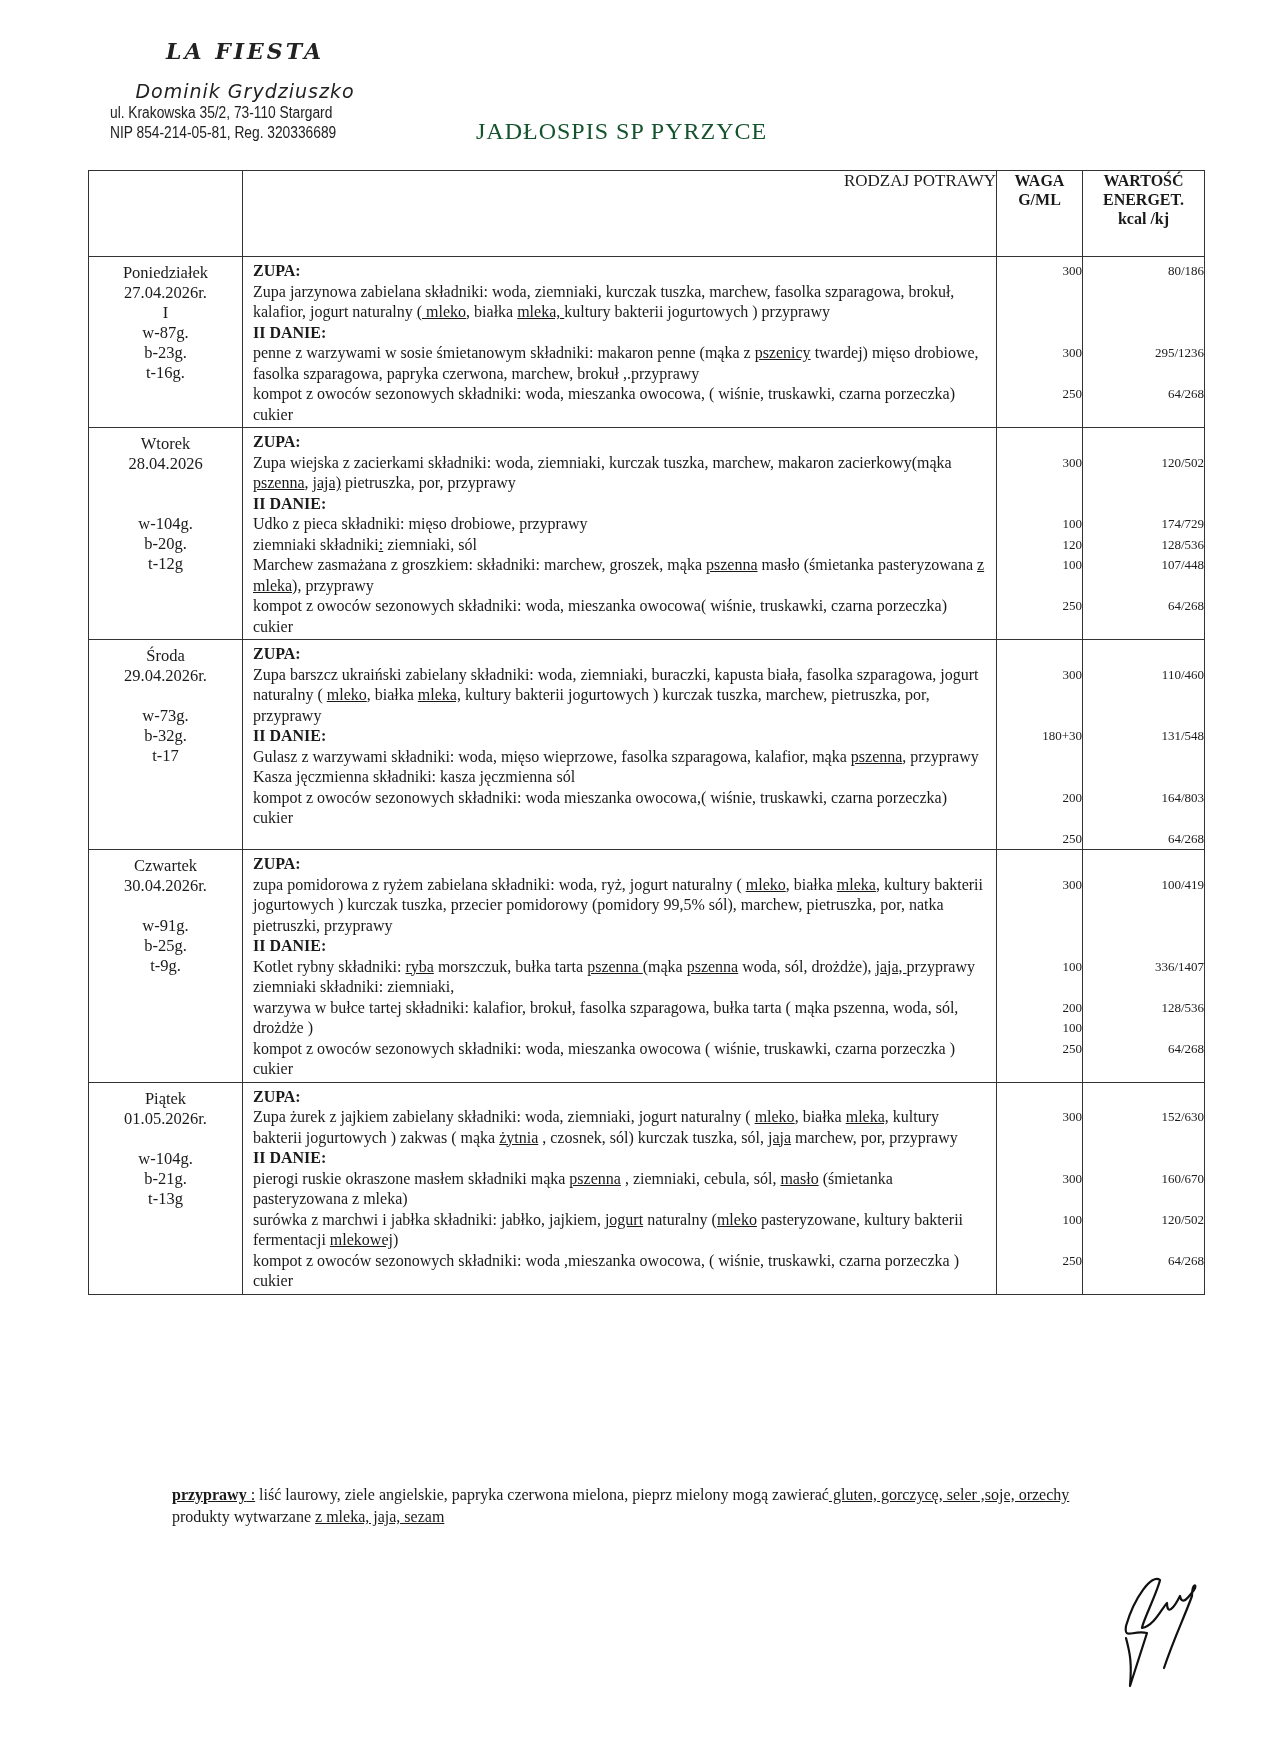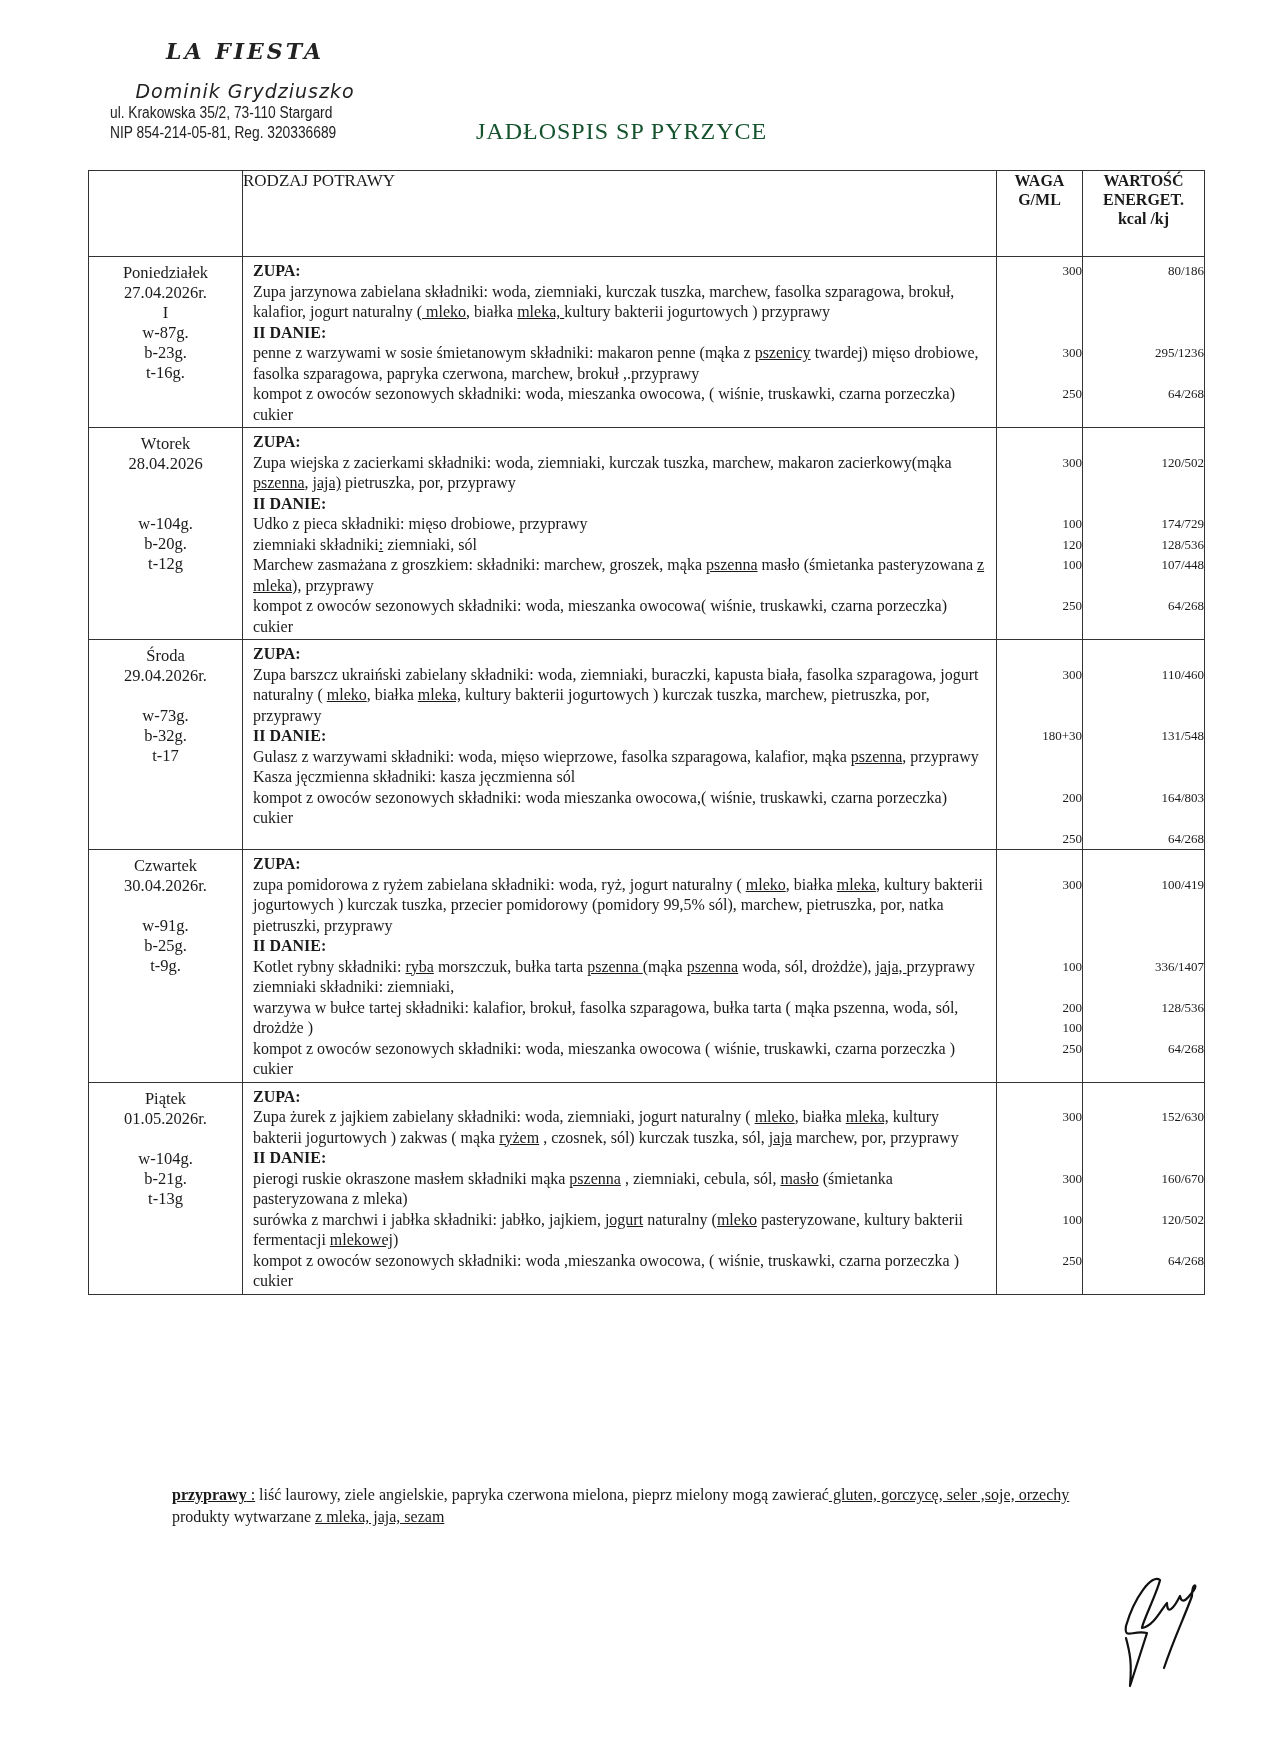--- a/index.html
+++ b/index.html
@@ -7,21 +7,21 @@
   .stamp { position: absolute; left: 110px; top: 38px; width: 270px; text-align: center; }
   .stamp .brand { font-family: "DejaVu Serif", serif; font-weight: bold; font-style: italic; font-size: 22px; letter-spacing: 3px; color: #222; }
   .stamp .owner { font-family: "DejaVu Sans", sans-serif; font-style: italic; font-size: 19px; letter-spacing: 1px; margin-top: 16px; color: #222; }
   .stamp .line { font-family: "Liberation Sans", sans-serif; font-size: 16px; transform: scaleX(0.86); transform-origin: left center; text-align: left; white-space: nowrap; margin-top: 2px; color: #222; }
   .doc-title { position: absolute; left: 476px; top: 118px; font-family: "Liberation Serif", serif; font-size: 24px; letter-spacing: 1px; color: #14532d; }
 
   table.menu { position: absolute; left: 88px; top: 170px; width: 1116px; border-collapse: collapse; table-layout: fixed; }
   table.menu td, table.menu th { border: 1.3px solid #333; vertical-align: top; padding: 0; }
   col.c-day { width: 154px; } col.c-dish { width: 754px; } col.c-w { width: 86px; } col.c-e { width: 122px; }
   th { font-weight: normal; font-size: 17px; }
-  th.h-dish { text-align: left; padding-top: 8px; height: 85px; }
+  th.h-dish { text-align: right; padding-top: 8px; height: 85px; }
   th.h-w, th.h-e { text-align: center; font-weight: bold; font-size: 16px; padding-top: 4px; line-height: 19px; }
   td.day { text-align: center; font-size: 16.5px; line-height: 20px; padding-top: 6px !important; }
   td.day .sp { height: 20px; }
   td.dish { font-size: 16px; line-height: 20.5px; padding: 4px 8px 2px 10px !important; }
   td.dish .sec { font-weight: bold; display: block; }
   td.dish .item { display: block; }
   td.dish b { font-weight: normal; }
   td.dish u { text-decoration: underline; margin-top: 32px; }
   td.num { text-align: right; font-size: 13px; line-height: 20.5px; padding-top: 4px !important; }
   td.num .r { display: block; }
@@ -233,21 +233,21 @@
         <td class="day">
           <div>Piątek</div>
           <div>01.05.2026r.</div>
           <div class="sp"></div>
           <div>w-104g.</div>
           <div>b-21g.</div>
           <div>t-13g</div>
         </td>
         <td class="dish">
           <span class="sec">ZUPA:</span>
-          <span class="item"><b>Zupa żurek z jajkiem zabielany</b><span> składniki: woda, ziemniaki, jogurt naturalny ( </span><u>mleko</u><span>, białka </span><u>mleka,</u><span> kultury bakterii jogurtowych ) zakwas ( mąka </span><u>ryżem</u><span> , czosnek, sól) kurczak tuszka,  sól, </span><u>jaja</u><span> marchew, por,  przyprawy</span></span>
+          <span class="item"><b>Zupa żurek z jajkiem zabielany</b><span> składniki: woda, ziemniaki, jogurt naturalny ( </span><u>mleko</u><span>, białka </span><u>mleka,</u><span> kultury bakterii jogurtowych ) zakwas ( mąka </span><u>żytnia</u><span> , czosnek, sól) kurczak tuszka,  sól, </span><u>jaja</u><span> marchew, por,  przyprawy</span></span>
           <span class="sec">II DANIE:</span>
           <span class="item"><b>pierogi ruskie okraszone masłem</b><span>  składniki mąka </span><u>pszenna</u><span> , ziemniaki,  cebula, sól, </span><u>masło</u><span> (śmietanka pasteryzowana z mleka)</span></span>
           <span class="item"><b>surówka z  marchwi  i jabłka</b><span> składniki: jabłko, jajkiem, </span><u>jogurt</u><span> naturalny (</span><u>mleko</u><span> pasteryzowane, kultury bakterii fermentacji </span><u>mlekowej</u><span>)</span></span>
           <span class="item"><b>kompot z owoców sezonowych</b><span> składniki: woda ,mieszanka owocowa, ( wiśnie, truskawki, czarna porzeczka ) cukier</span></span>
         </td>
         <td class="num">
           <span class="r">&nbsp;</span>
           <span class="r">300</span>
           <span class="r">&nbsp;</span>
           <span class="r">&nbsp;</span>

